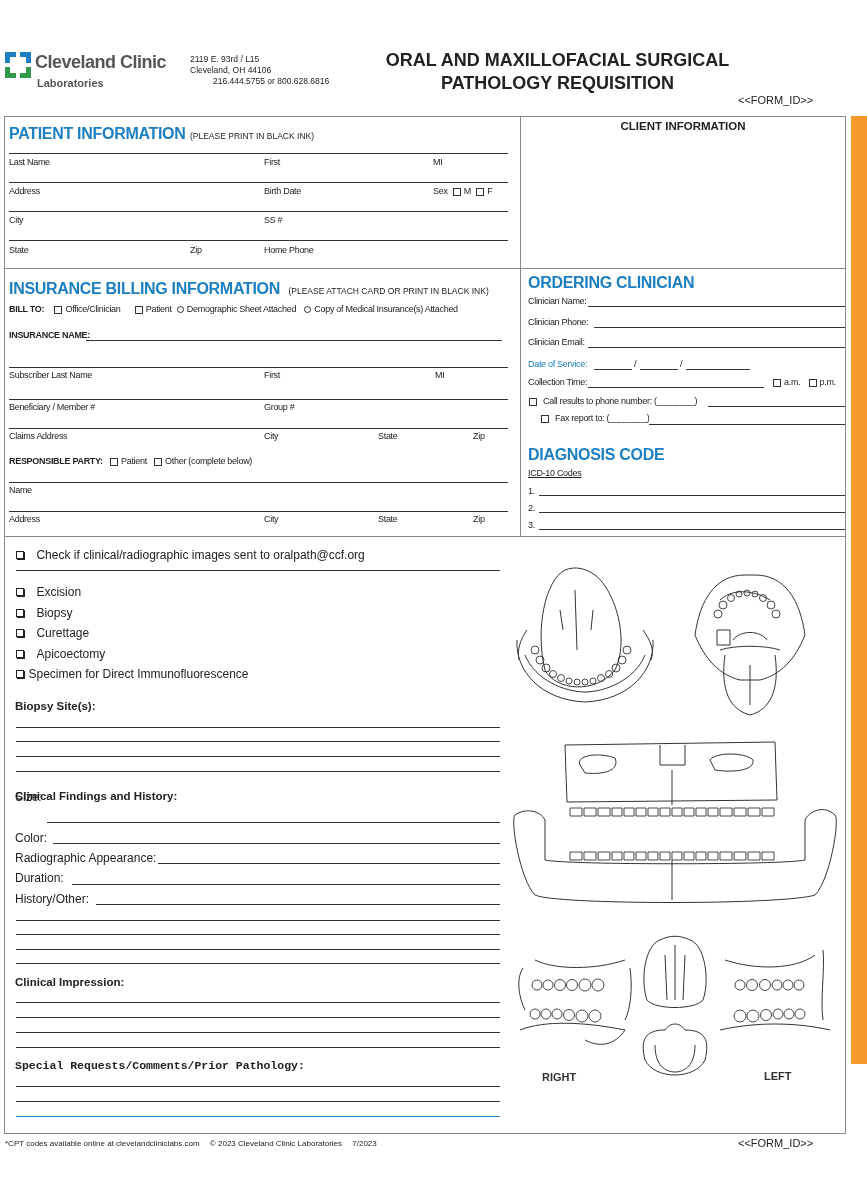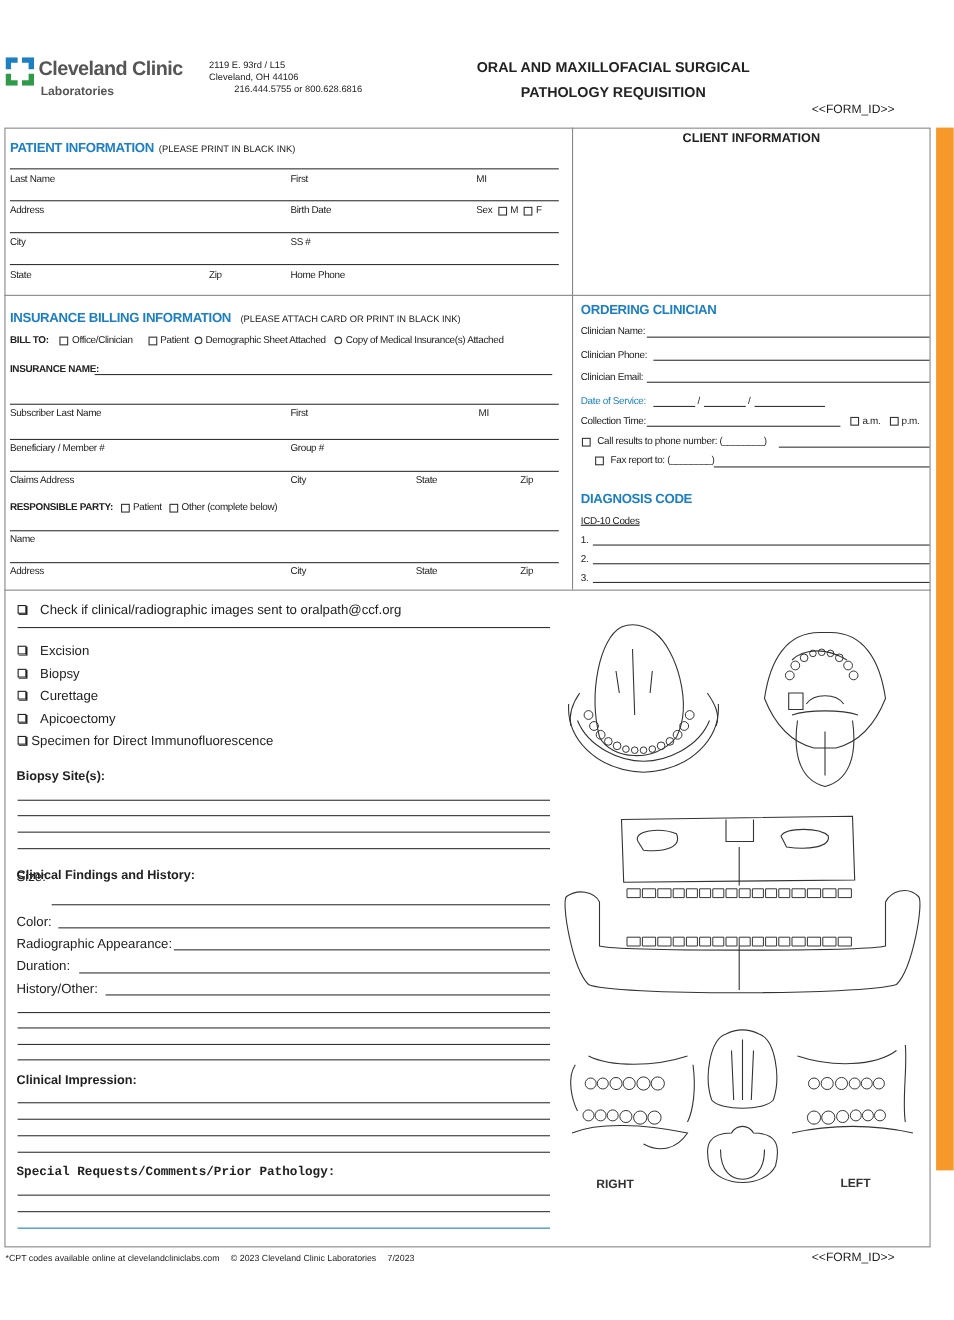--- a/index.html
+++ b/index.html
@@ -1,18 +1,18 @@
 <!DOCTYPE html>
 <html><head>
 <meta charset="utf-8">
 <style>
   * { box-sizing: border-box; margin: 0; padding: 0; }
   body { width: 867px; height: 1200px; background: #fff; position: relative; font-family: "Liberation Sans", sans-serif; color: #222; overflow: hidden; }
   .abs { position: absolute; }
-  .blue-h { color: #1b7fc1; font-weight: bold; font-size: 12px; letter-spacing: -0.3px; }
+  .blue-h { color: #1b7fc1; font-weight: bold; font-size: 16px; letter-spacing: -0.3px; }
   .small-note { color: #222; font-weight: normal; font-size: 8.5px; }
   .line { position: absolute; height: 0; border-top: 1px solid #333; }
   .box { display: inline-block; width: 8px; height: 8px; border: 1px solid #333; vertical-align: middle; margin: 0 3px; }
   .radio { display: inline-block; width: 7px; height: 7px; border: 1px solid #333; border-radius: 50%; vertical-align: middle; margin: 0 3px; }
   .sqbox { display: inline-block; width: 8px; height: 8px; border: 1.5px solid #222; box-shadow: 1px 1px 0 #222; vertical-align: middle; }
   .lbl { font-size: 9px; color: #222; white-space: nowrap; letter-spacing: -0.3px; }
   .item-lbl { font-size: 12px; color: #222; }
   .bold-lbl { font-size: 11.5px; font-weight: bold; color: #222; }
 </style>
 </head>
@@ -24,21 +24,21 @@
     <path d="M15 0 H26 V11 H21 V5 H15 Z" fill="#1b7fc1"></path>
     <path d="M0 15 H5 V21 H11 V26 H0 Z" fill="#2e9a4a"></path>
     <path d="M21 15 H26 V26 H15 V21 H21 Z" fill="#2e9a4a"></path>
   </svg>
 </div>
 <div class="abs" style="left:35px;top:52px;font-size:18px;font-weight:bold;color:#555;letter-spacing:-0.5px;">Cleveland Clinic</div>
 <div class="abs" style="left:37px;top:77px;font-size:11px;font-weight:bold;color:#555;">Laboratories</div>
 <div class="abs" style="left:190px;top:54px;font-size:8.5px;color:#222;">2119 E. 93rd / L15</div>
 <div class="abs" style="left:190px;top:65px;font-size:8.5px;color:#222;">Cleveland, OH 44106</div>
 <div class="abs" style="left:190px;top:76px;font-size:8.5px;color:#222;margin-left:23px;">216.444.5755 or 800.628.6816</div>
-<div class="abs" style="left:360px;top:49px;width:395px;text-align:center;font-size:13px;font-weight:bold;color:#222;line-height:23px;">
+<div class="abs" style="left:360px;top:49px;width:395px;text-align:center;font-size:18px;font-weight:bold;color:#222;line-height:23px;">
   <div>ORAL AND MAXILLOFACIAL SURGICAL</div>
   <div>PATHOLOGY REQUISITION</div>
 </div>
 <div class="abs" style="left:738px;top:94px;font-size:11px;color:#222;">&lt;&lt;FORM_ID&gt;&gt;</div>
 
 <div class="abs" style="left:851px;top:116px;width:16px;height:948px;background:#f7982a;"></div>
 
 <div class="abs" style="left:4px;top:116px;width:842px;height:1018px;border:1px solid #888;"></div>
 
 <div class="abs" style="left:520px;top:116px;width:0;height:420px;border-left:1px solid #888;"></div>

